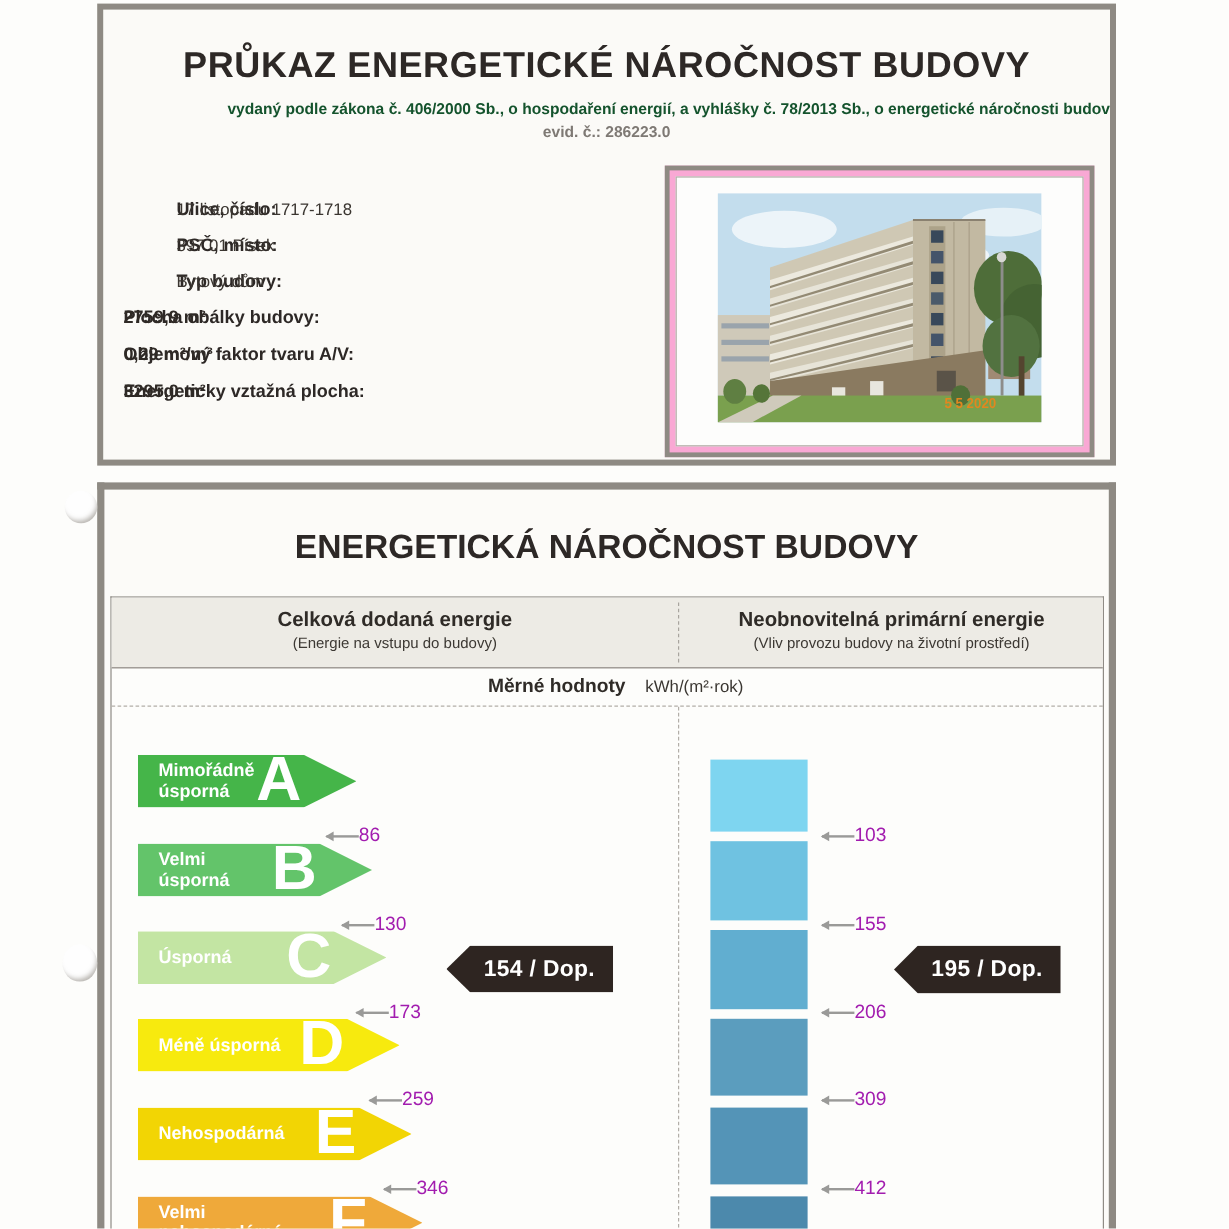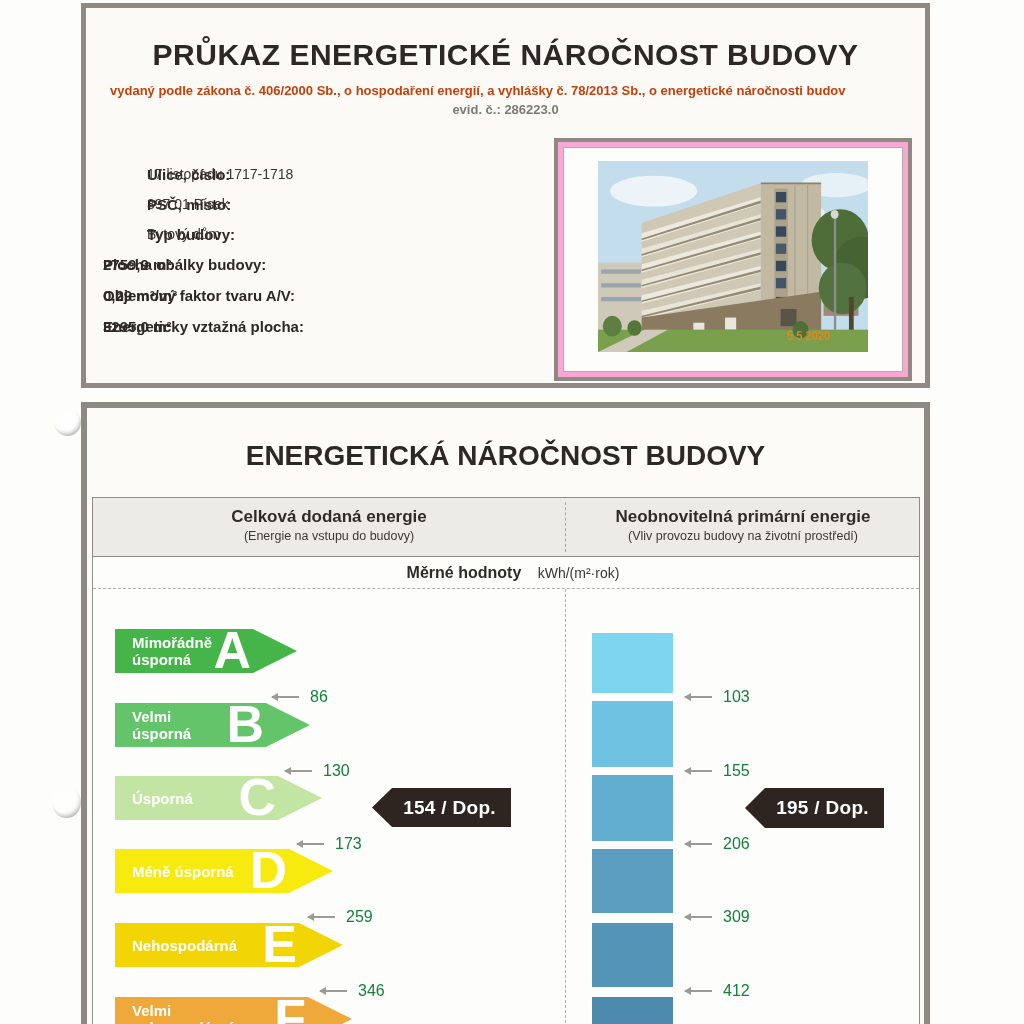--- a/index.html
+++ b/index.html
@@ -7,21 +7,21 @@
     position:relative;width:1024px;height:1024px;overflow:hidden;
     background:#fdfdfb;font-family:"Liberation Sans",sans-serif;color:#2d2826;
   }
   
   .top-panel{
     position:absolute;left:81px;top:3px;width:849px;height:385px;
     border:5px solid #8e8a83;background:#fbfaf7;box-sizing:border-box;
   }
   .cert-title{margin:0;padding-top:30px;text-align:center;font-size:30px;font-weight:bold;
     letter-spacing:.5px;color:#2d2826;}
-  .cert-subtitle{margin-top:11px;text-align:left;font-size:13px;font-weight:bold;color:#c2410c;margin-left:24px;}
+  .cert-subtitle{margin-top:11px;text-align:right;font-size:13px;font-weight:bold;color:#14532d;margin-left:24px;}
   .cert-evid{margin-top:4px;text-align:center;font-size:13px;font-weight:bold;color:#7e7974;}
   .info{position:absolute;left:17px;top:158px;width:398px;}
   .info-row{display:flex;align-items:baseline;height:30px;margin-left:44px;}
   .info-row .lbl{font-size:15px;font-weight:bold;flex:0 0 105px;white-space:nowrap;}
   .info-row .val{font-size:14px;color:#3a3530;white-space:nowrap;}
   .metric-row{display:flex;align-items:baseline;height:31px;}
   .metric-row .lbl{font-size:15px;font-weight:bold;white-space:nowrap;}
   .metric-row .val{font-size:15px;font-weight:bold;color:#2f2a26;margin-left:auto;white-space:nowrap;}
   
   .photo-frame{
@@ -74,21 +74,21 @@
     color:#ffffff;font-weight:bold;font-size:52px;line-height:52px;}
   
   .val{position:absolute;height:16px;display:flex;align-items:center;white-space:nowrap;}
   .vl0{top:100px;left:179px;} .vl1{top:174px;left:192px;} .vl2{top:247px;left:204px;}
   .vl3{top:320px;left:215px;} .vl4{top:394px;left:227px;}
   .vr0{top:100px;left:592px;} .vr1{top:174px;left:592px;} .vr2{top:247px;left:592px;}
   .vr3{top:320px;left:592px;} .vr4{top:394px;left:592px;}
   .val-arrow{display:inline-block;width:27px;height:2px;background:#9a9a98;position:relative;}
   .val-arrow::before{content:"";position:absolute;left:-1px;top:-3px;width:0;height:0;
     border-right:7px solid #9a9a98;border-top:4px solid transparent;border-bottom:4px solid transparent;}
-  .val-num{font-size:16px;color:#15803d;margin-left:11px;}
+  .val-num{font-size:16px;color:#a21caf;}
   
   .bblock{position:absolute;left:499px;width:81px;}
   .bb0{top:44px;height:60px;} .bb1{top:112px;height:66px;} .bb2{top:186px;height:66px;}
   .bb3{top:260px;height:64px;} .bb4{top:334px;height:64px;} .bb5{top:408px;height:64px;}
   
   .dop{position:absolute;width:139px;height:39px;color:#ffffff;font-weight:bold;font-size:19px;
     display:flex;align-items:center;justify-content:center;padding-left:16px;box-sizing:border-box;
     letter-spacing:.3px;clip-path:polygon(20px 0,100% 0,100% 100%,20px 100%,0 50%);}
   .dop-left{left:279px;top:199px;}
   .dop-right{left:652px;top:199px;height:40px;}

